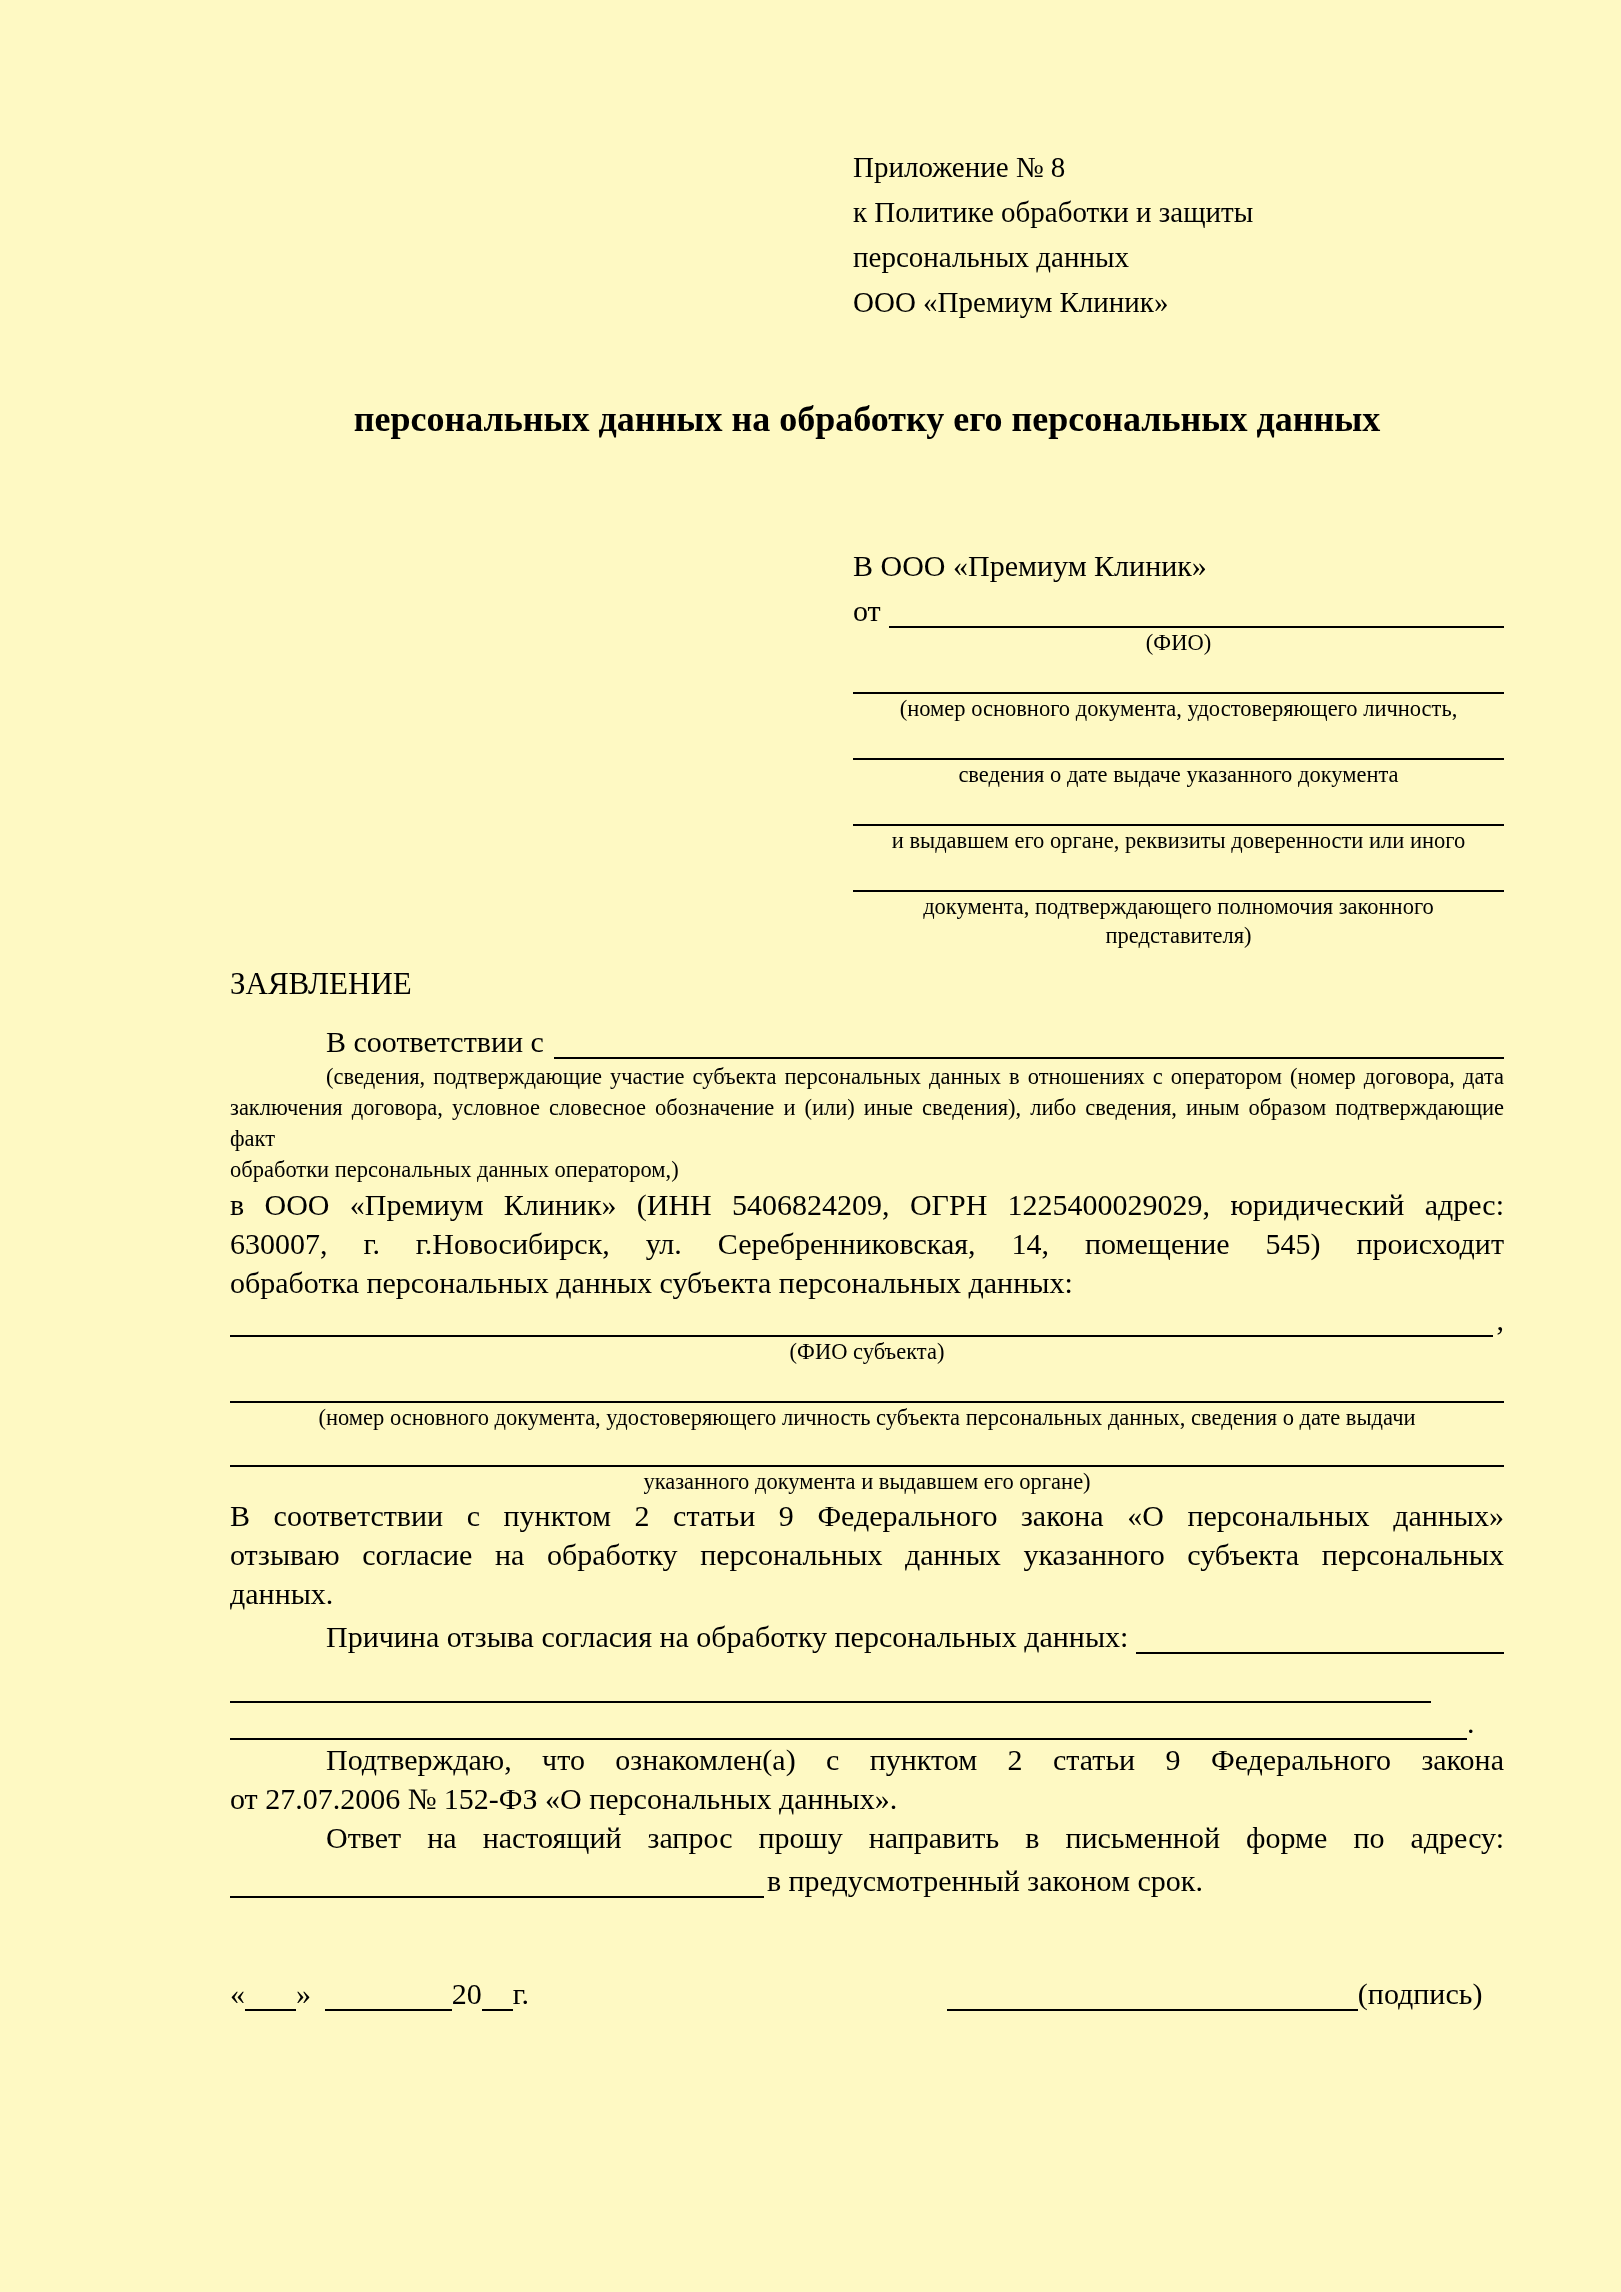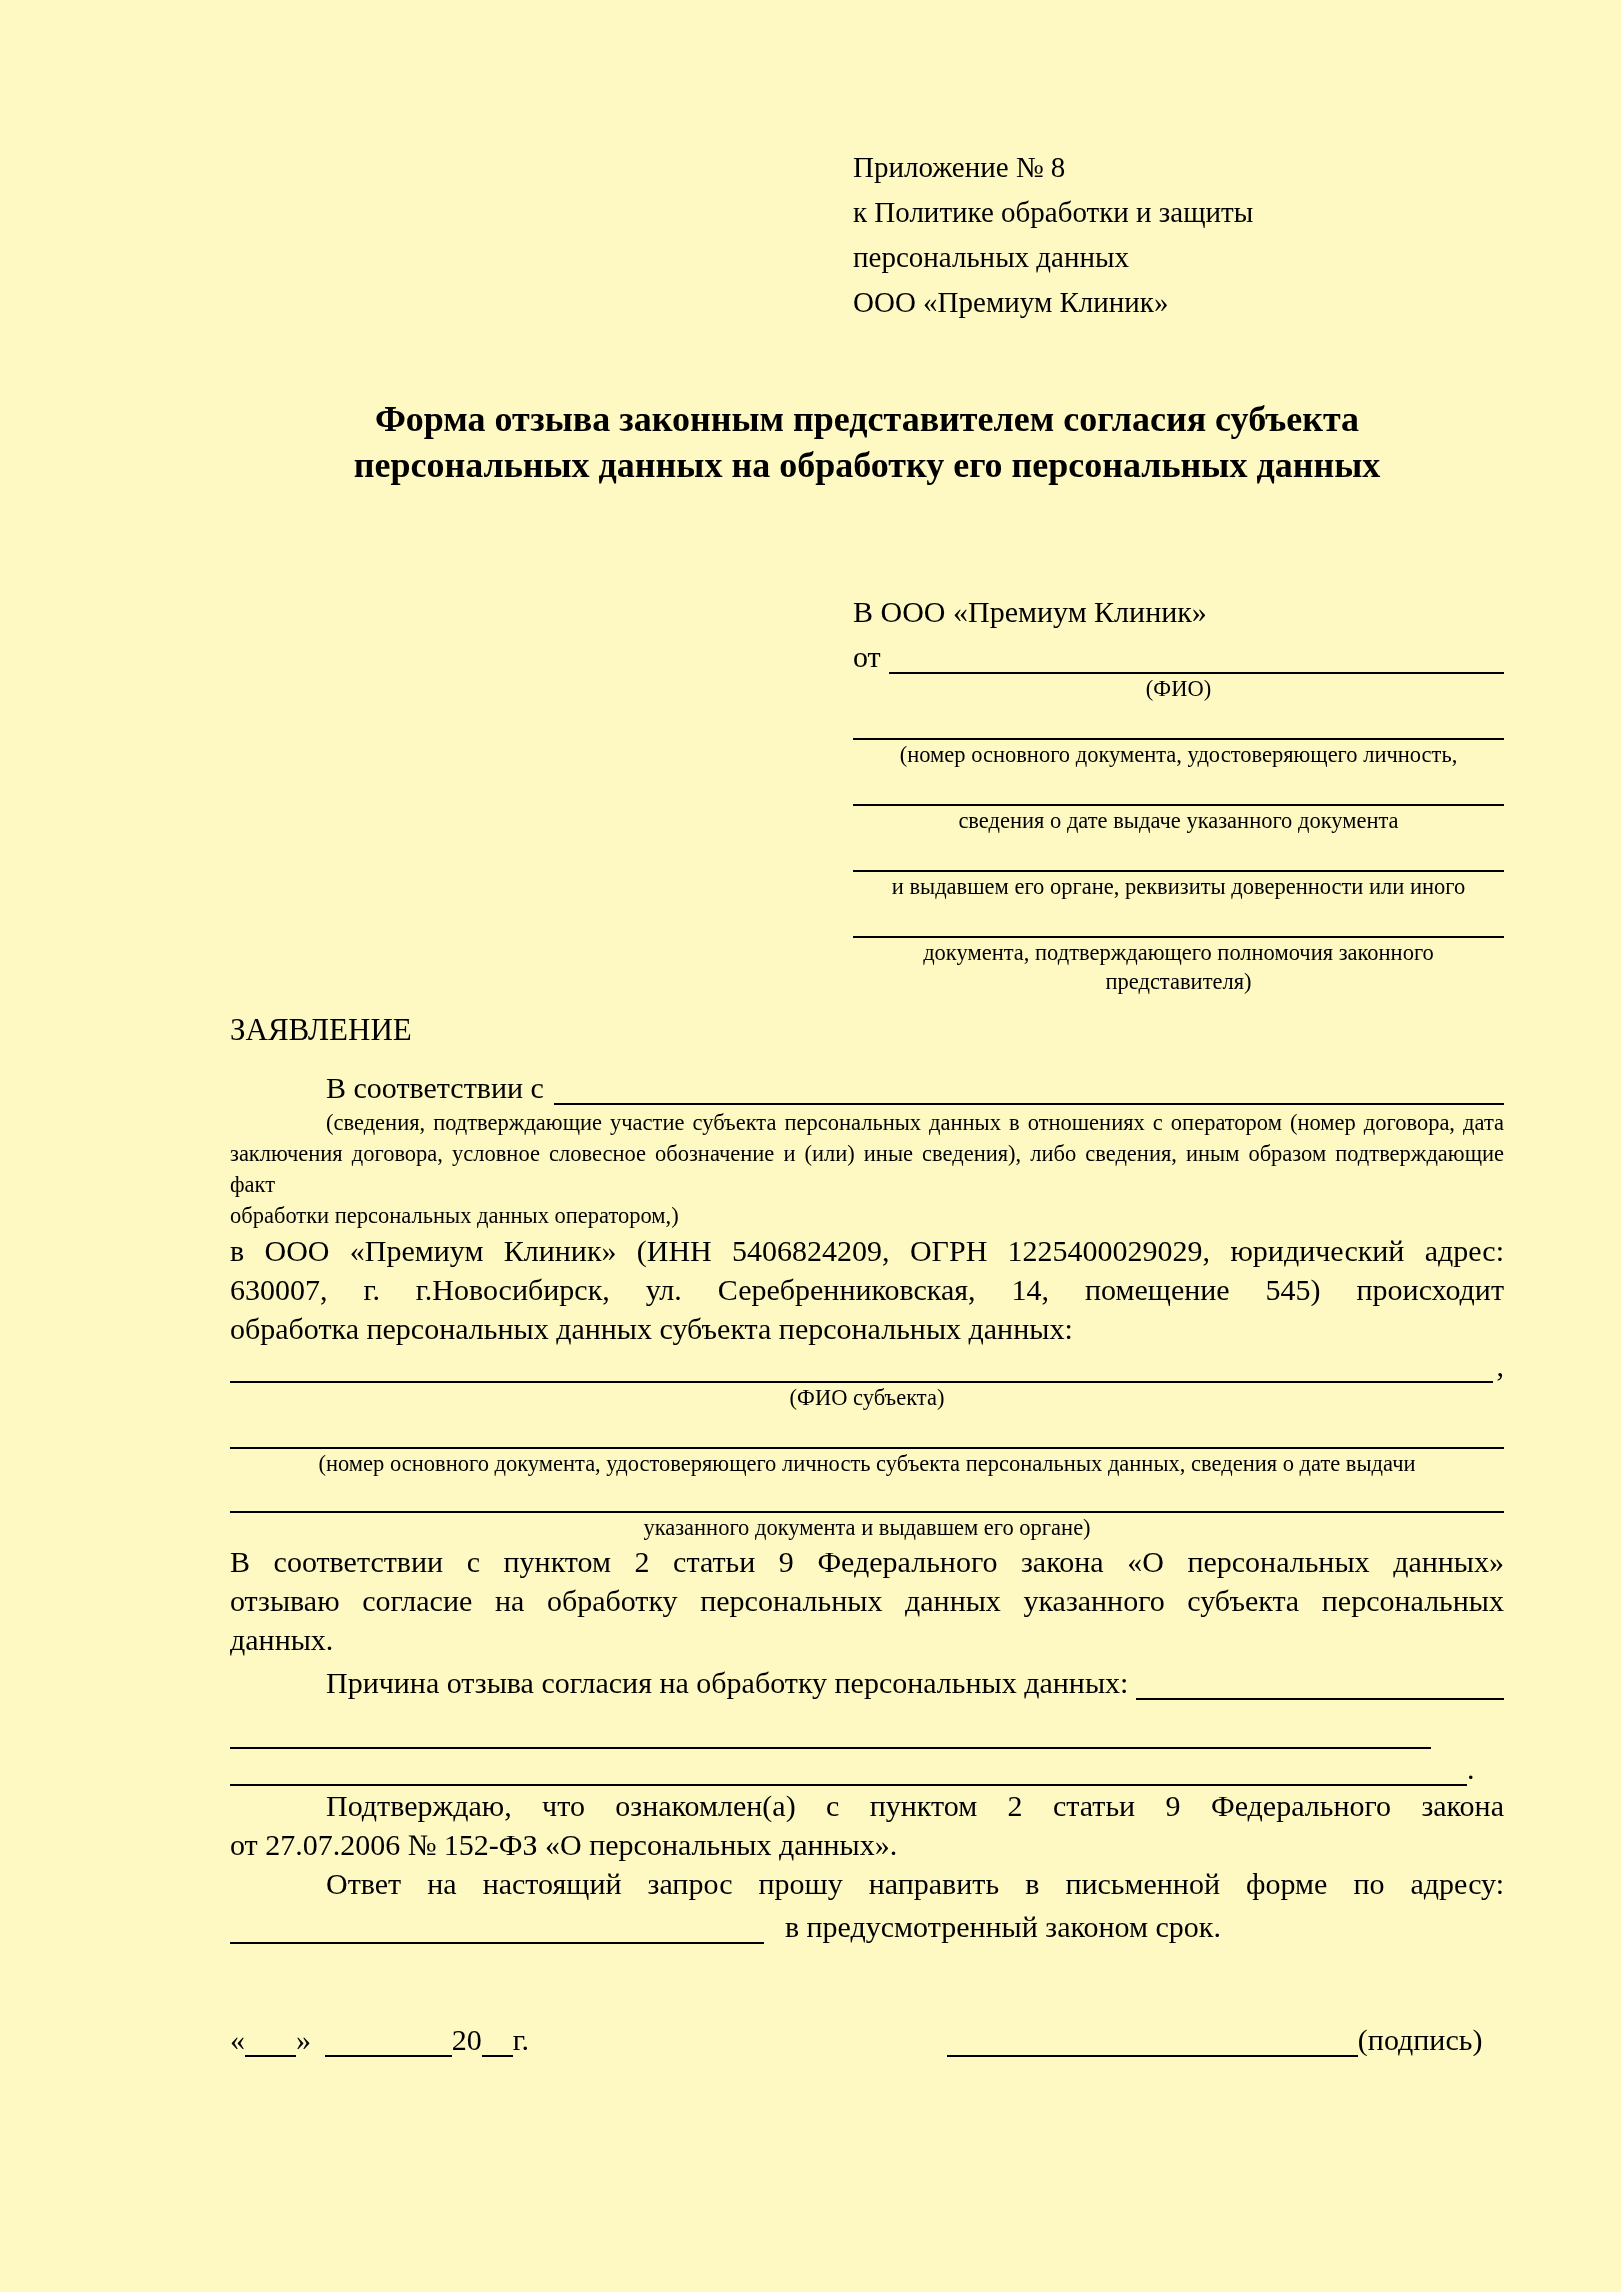--- a/index.html
+++ b/index.html
@@ -49,21 +49,21 @@
   .full-uline1 { border-bottom: 2.9px solid #000; height: 35px; }
   .full-uline2 { border-bottom: 2.9px solid #000; height: 33px; }
 
   .reason-row { height: 41px; font-size: 30px; }
   .reason-row .label { padding-right: 7.8px; white-space: nowrap; }
 
   .blank1 { margin-top: 5.9px; width: 1201px; border-bottom: 2.9px solid #000; height: 41px; }
   .blank2-row { height: 37px; font-size: 30px; }
   .blank2 { width: 1237px; border-bottom: 2.9px solid #000; height: 37px; flex: 0 0 auto; }
 
-  .reply2-row { height: 41px; font-size: 30px; gap: 18px; }
+  .reply2-row { height: 41px; font-size: 30px; }
   .reply-fill { width: 534px; border-bottom: 2.9px solid #000; height: 35px; flex: 0 0 auto; }
   .reply-tail { padding-left: 2.9px; }
 
   
   .footer { margin-top: 76px; display: flex; justify-content: space-between; align-items: flex-end; font-size: 30px; padding-right: 21.6px; }
   .date-group, .sig-group { display: flex; align-items: flex-end; }
   .useg { border-bottom: 2.9px solid #000; height: 35px; display: inline-block; }
   .u-day { width: 51px; }
   .u-month { width: 127px; margin-left: 13.7px; }
   .u-year { width: 31px; }
@@ -75,21 +75,20 @@
 <div class="page">
 
   <div class="header-note">
     <div>Приложение № 8</div>
     <div>к Политике обработки и защиты</div>
     <div>персональных данных</div>
     <div>ООО «Премиум Клиник»</div>
   </div>
 
   <div class="title">
-    <div>Форма отзыва законным представителем согласия субъекта</div>
     <div>персональных данных на обработку его персональных данных</div>
   </div>
 
   <div class="addressee">
     <div class="addr-to">В ООО «Премиум Клиник»</div>
     <div class="row addr-from-row">
       <span class="label">от</span>
       <span class="fill"></span>
     </div>
     <div class="cap">(ФИО)</div>

